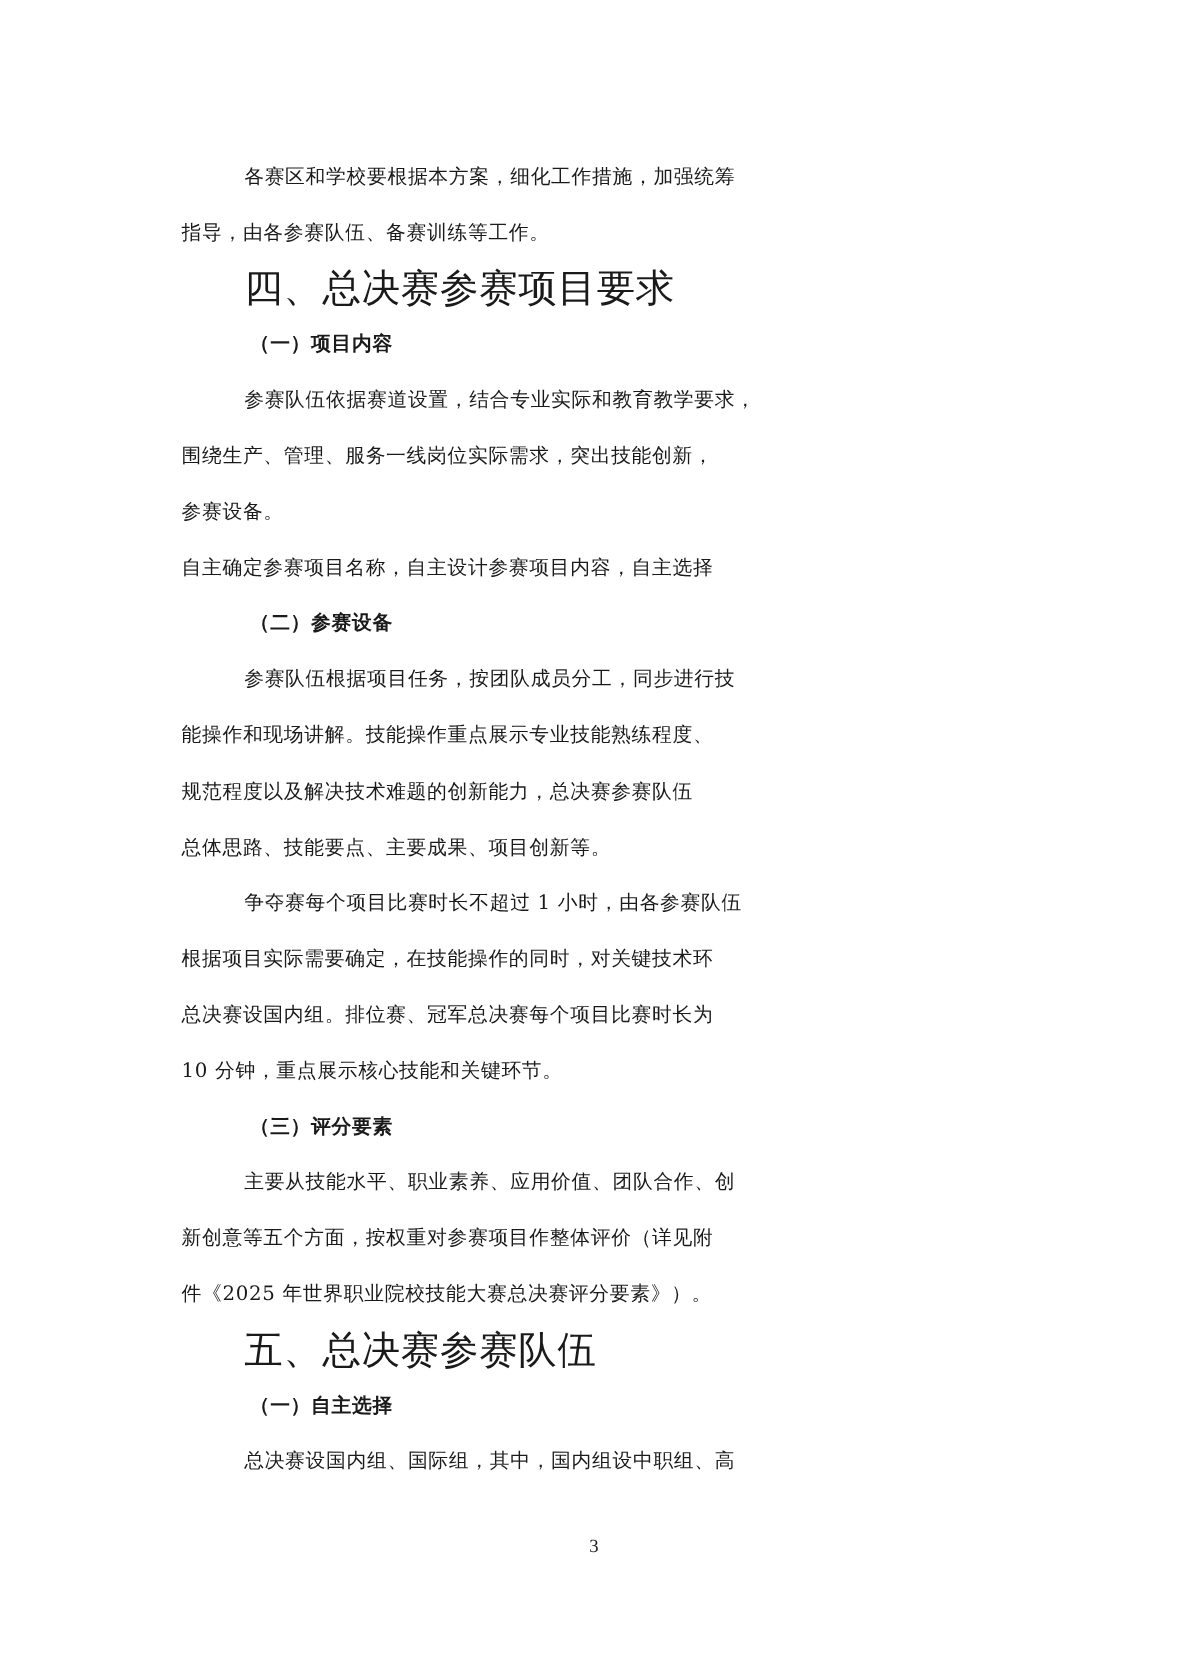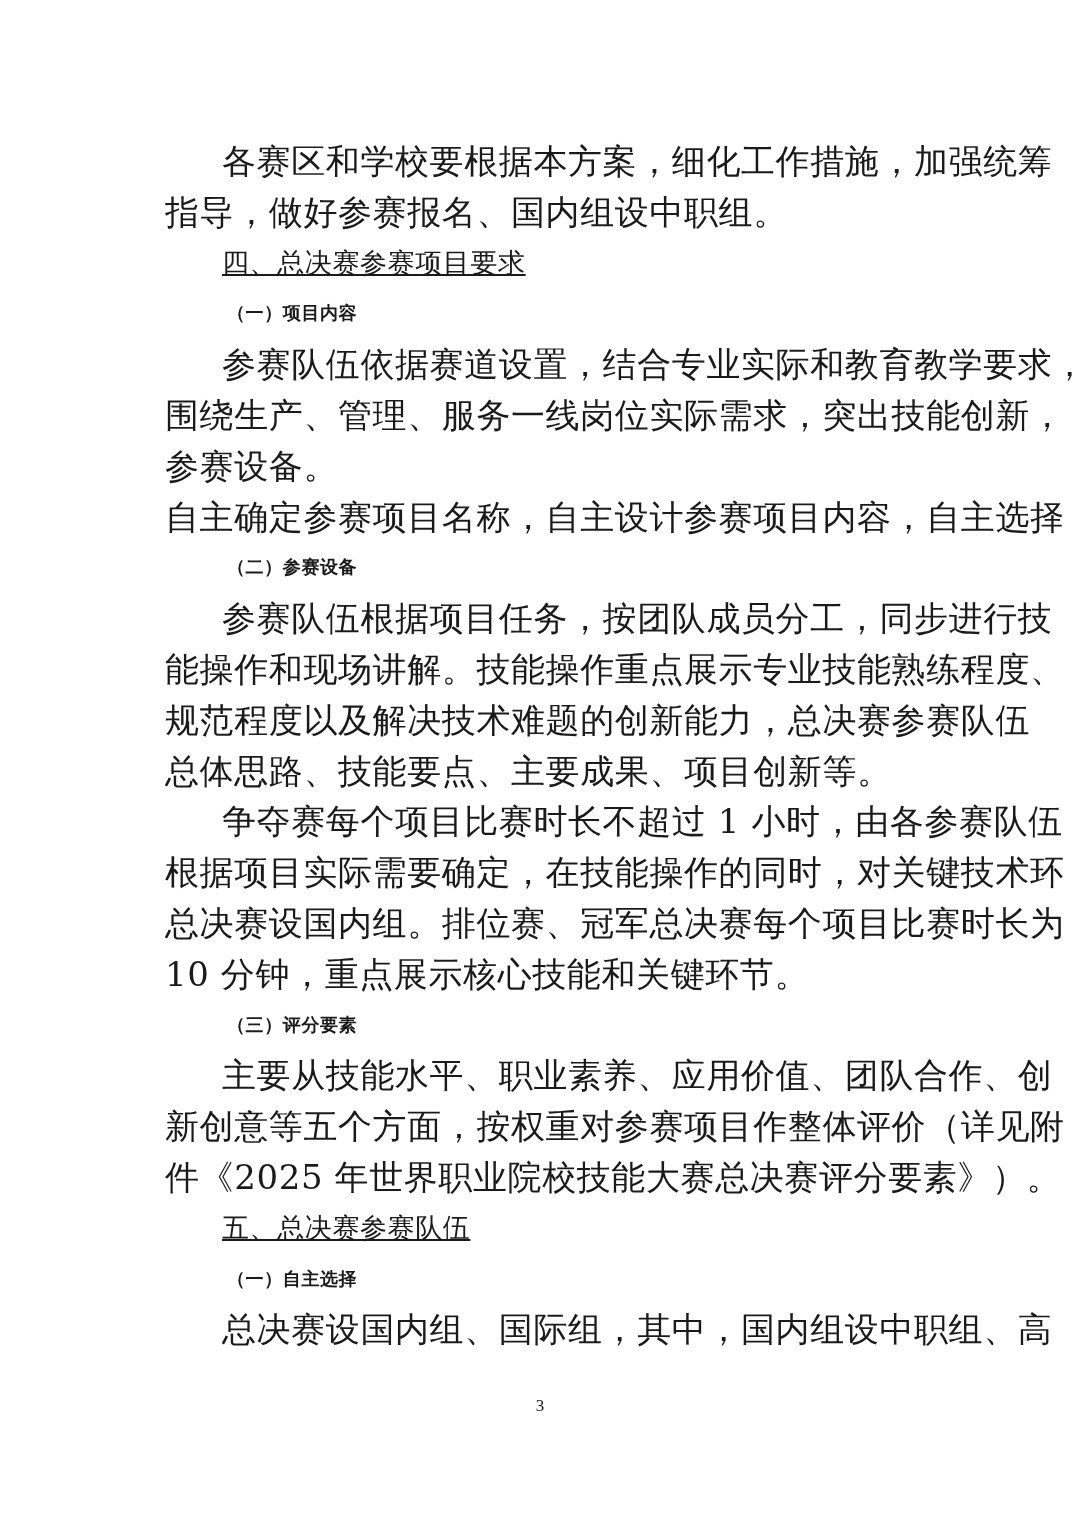--- a/index.html
+++ b/index.html
@@ -17,31 +17,30 @@
     }
     .page {
       position: absolute;
       left: 165px;
       top: 136px;
       width: 752px;
     }
     .line {
       height: 50.8px;
       line-height: 50.8px;
-      font-size: 34px;
+      font-size: 18px;
       white-space: nowrap;
       letter-spacing: 0.6px;
     }
     .indent { padding-left: 57px; }
     .h1 {
       font-family: "DejaVu Sans", "Liberation Sans", sans-serif;
       font-weight: normal;
-      font-size: 27px;
+      font-size: 35px;
       padding-left: 57px;
-      text-decoration: underline;
     }
     .h2 {
       font-family: "DejaVu Sans", "Liberation Sans", sans-serif;
       font-weight: bold;
       font-size: 18px;
       padding-left: 62px;
     }
     .page-number {
       position: absolute;
       top: 1396px;
@@ -50,21 +49,21 @@
       text-align: center;
       font-size: 17px;
       font-family: "Liberation Serif", serif;
     }
   </style>
 </head>
 <body>
 
 <div class="page">
   <div class="line indent">各赛区和学校要根据本方案，细化工作措施，加强统筹</div>
-  <div class="line">指导，做好参赛报名、国内组设中职组。</div>
+  <div class="line">指导，由各参赛队伍、备赛训练等工作。</div>
   <div class="line h1">四、总决赛参赛项目要求</div>
   <div class="line h2">（一）项目内容</div>
   <div class="line indent">参赛队伍依据赛道设置，结合专业实际和教育教学要求，</div>
   <div class="line">围绕生产、管理、服务一线岗位实际需求，突出技能创新，</div>
   <div class="line">参赛设备。</div>
   <div class="line">自主确定参赛项目名称，自主设计参赛项目内容，自主选择</div>
   <div class="line h2">（二）参赛设备</div>
   <div class="line indent">参赛队伍根据项目任务，按团队成员分工，同步进行技</div>
   <div class="line">能操作和现场讲解。技能操作重点展示专业技能熟练程度、</div>
   <div class="line">规范程度以及解决技术难题的创新能力，总决赛参赛队伍</div>

